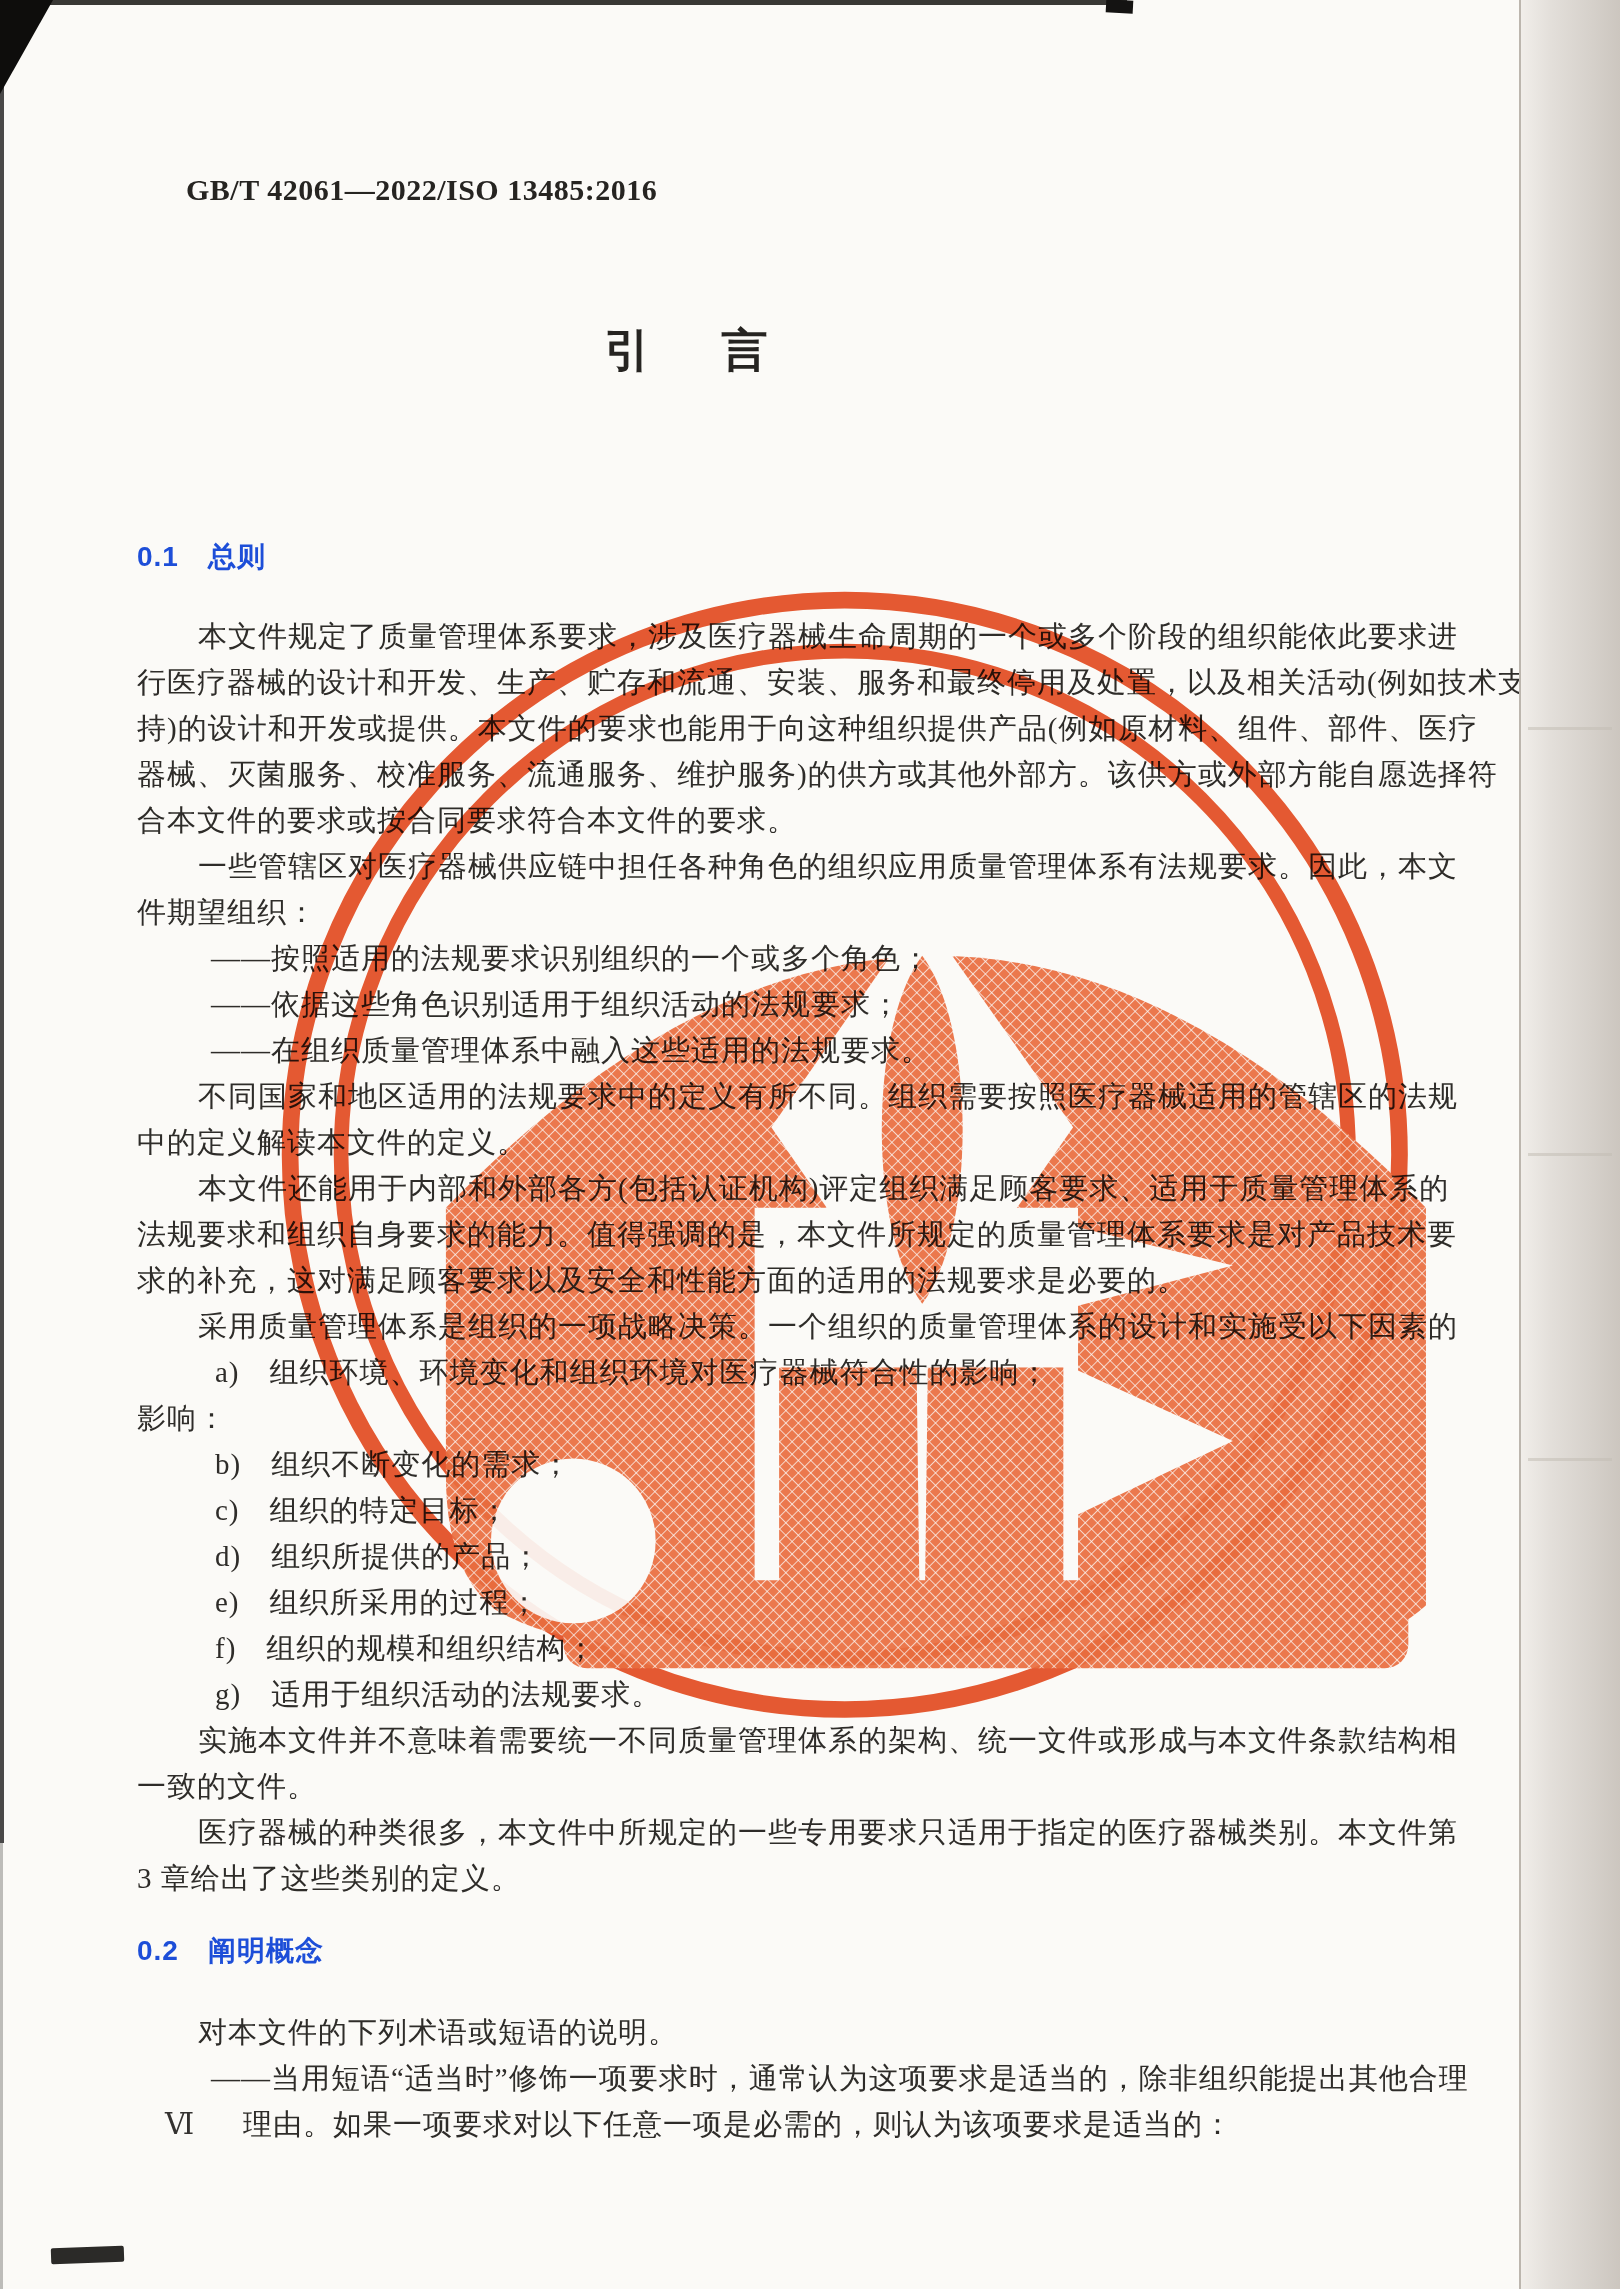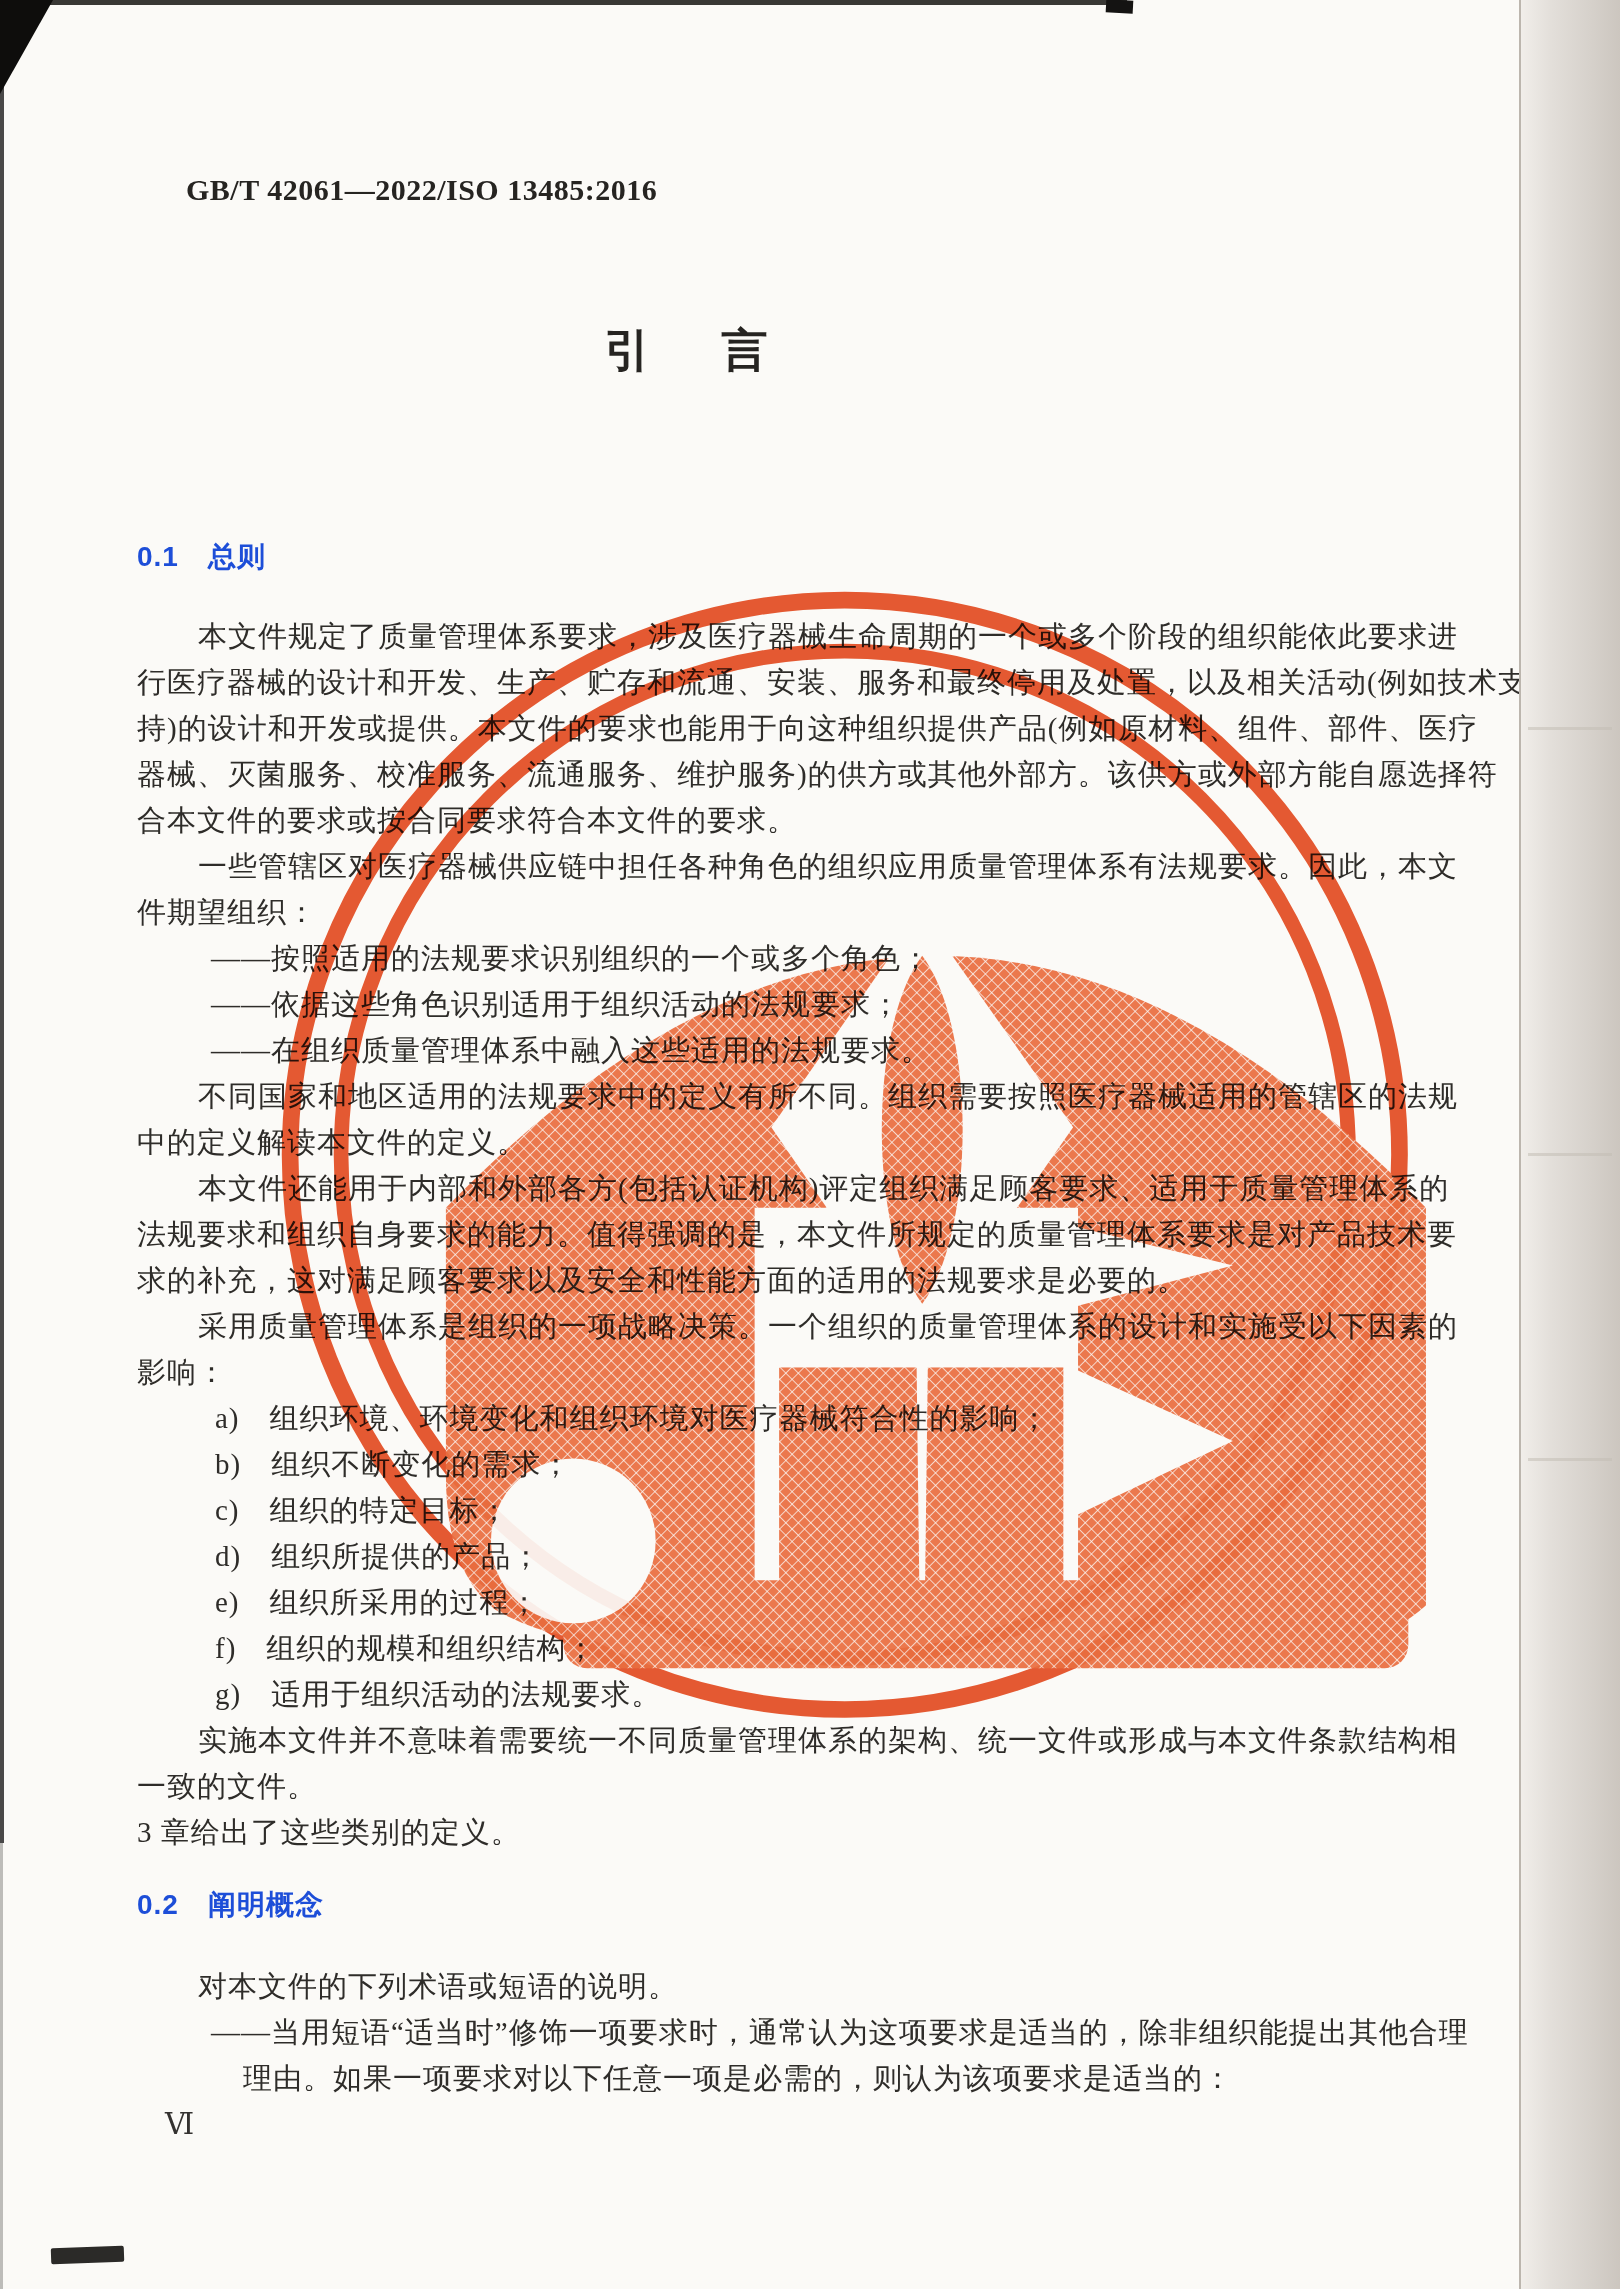--- a/index.html
+++ b/index.html
@@ -85,30 +85,31 @@
     <div class="ln flush">件期望组织：</div>
     <div class="ln dash">——按照适用的法规要求识别组织的一个或多个角色；</div>
     <div class="ln dash">——依据这些角色识别适用于组织活动的法规要求；</div>
     <div class="ln dash">——在组织质量管理体系中融入这些适用的法规要求。</div>
     <div class="ln indent">不同国家和地区适用的法规要求中的定义有所不同。组织需要按照医疗器械适用的管辖区的法规</div>
     <div class="ln flush">中的定义解读本文件的定义。</div>
     <div class="ln indent">本文件还能用于内部和外部各方(包括认证机构)评定组织满足顾客要求、适用于质量管理体系的</div>
     <div class="ln flush">法规要求和组织自身要求的能力。值得强调的是，本文件所规定的质量管理体系要求是对产品技术要</div>
     <div class="ln flush">求的补充，这对满足顾客要求以及安全和性能方面的适用的法规要求是必要的。</div>
     <div class="ln indent">采用质量管理体系是组织的一项战略决策。一个组织的质量管理体系的设计和实施受以下因素的</div>
+    <div class="ln letter">a)　组织环境、环境变化和组织环境对医疗器械符合性的影响；</div>
     <div class="ln flush">影响：</div>
-    <div class="ln letter">a)　组织环境、环境变化和组织环境对医疗器械符合性的影响；</div>
     <div class="ln letter">b)　组织不断变化的需求；</div>
     <div class="ln letter">c)　组织的特定目标；</div>
     <div class="ln letter">d)　组织所提供的产品；</div>
     <div class="ln letter">e)　组织所采用的过程；</div>
     <div class="ln letter">f)　组织的规模和组织结构；</div>
     <div class="ln letter">g)　适用于组织活动的法规要求。</div>
     <div class="ln indent">实施本文件并不意味着需要统一不同质量管理体系的架构、统一文件或形成与本文件条款结构相</div>
     <div class="ln flush">一致的文件。</div>
+    <div class="ln indent">医疗器械的种类很多，本文件中所规定的一些专用要求只适用于指定的医疗器械类别。本文件第</div>
     <div class="ln flush">3 章给出了这些类别的定义。</div>
 
     <div class="sec-head second">0.2　阐明概念</div>
 
     <div class="ln indent">对本文件的下列术语或短语的说明。</div>
     <div class="ln dash">——当用短语“适当时”修饰一项要求时，通常认为这项要求是适当的，除非组织能提出其他合理</div>
     <div class="ln dash-cont">理由。如果一项要求对以下任意一项是必需的，则认为该项要求是适当的：</div>
   </div>
 
   <div class="page-num">Ⅵ</div>

